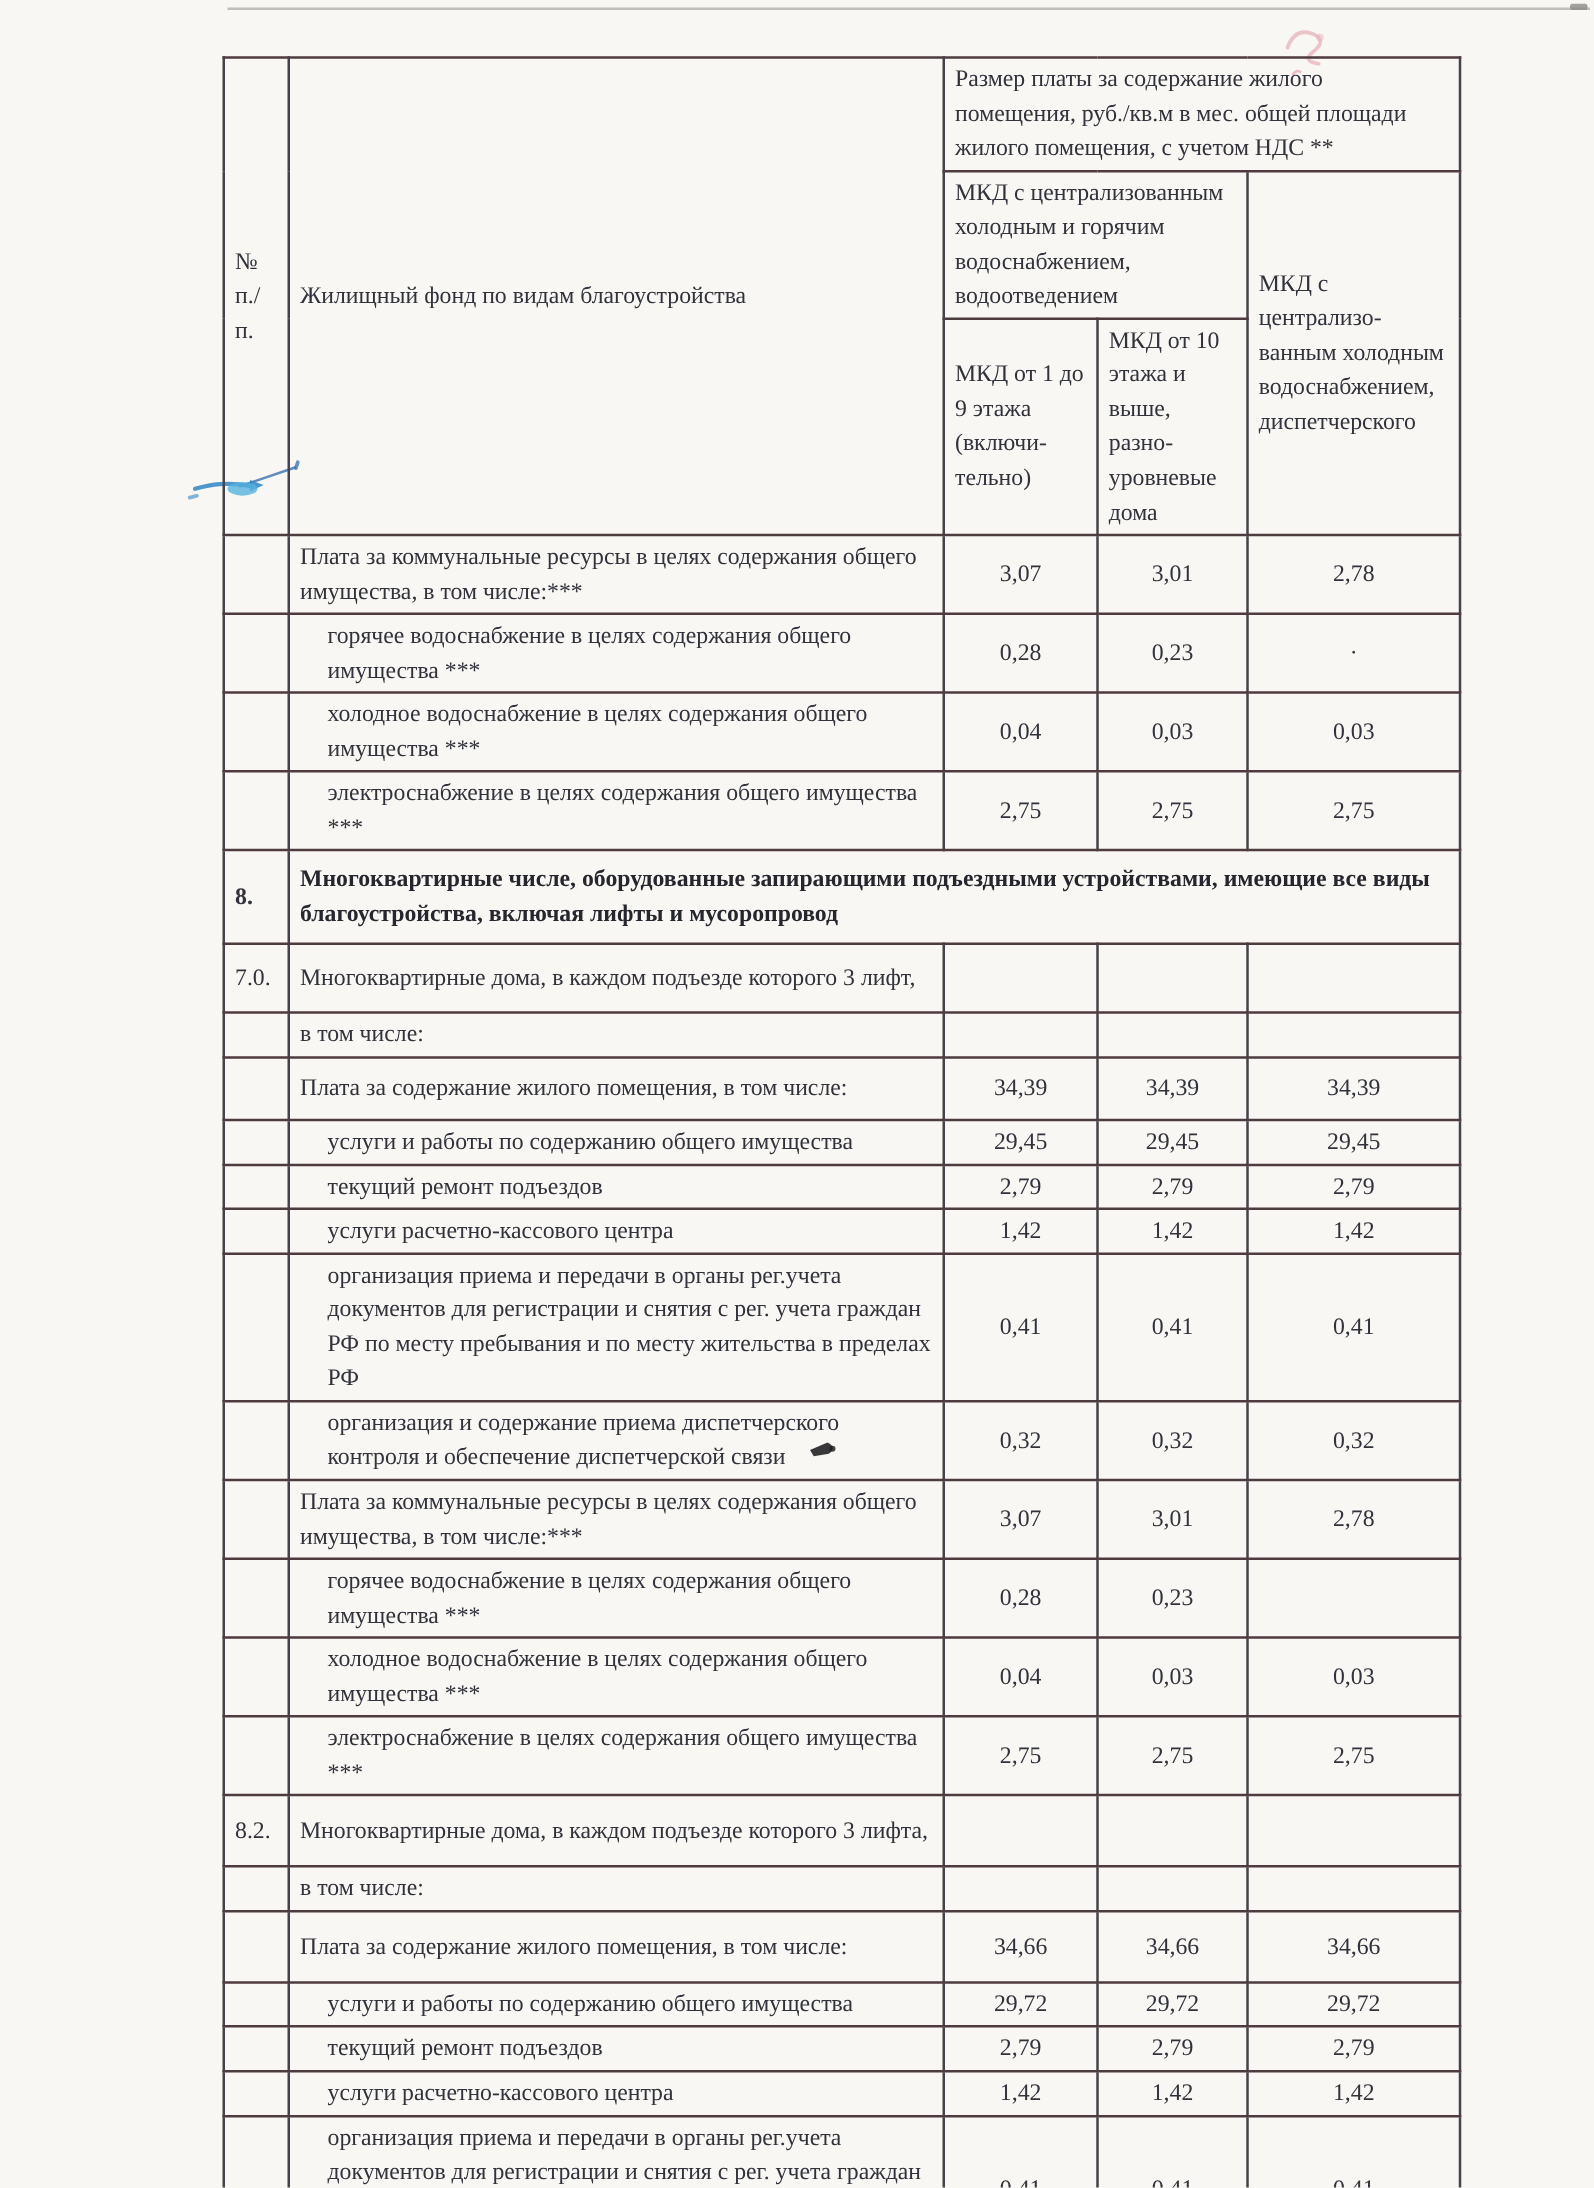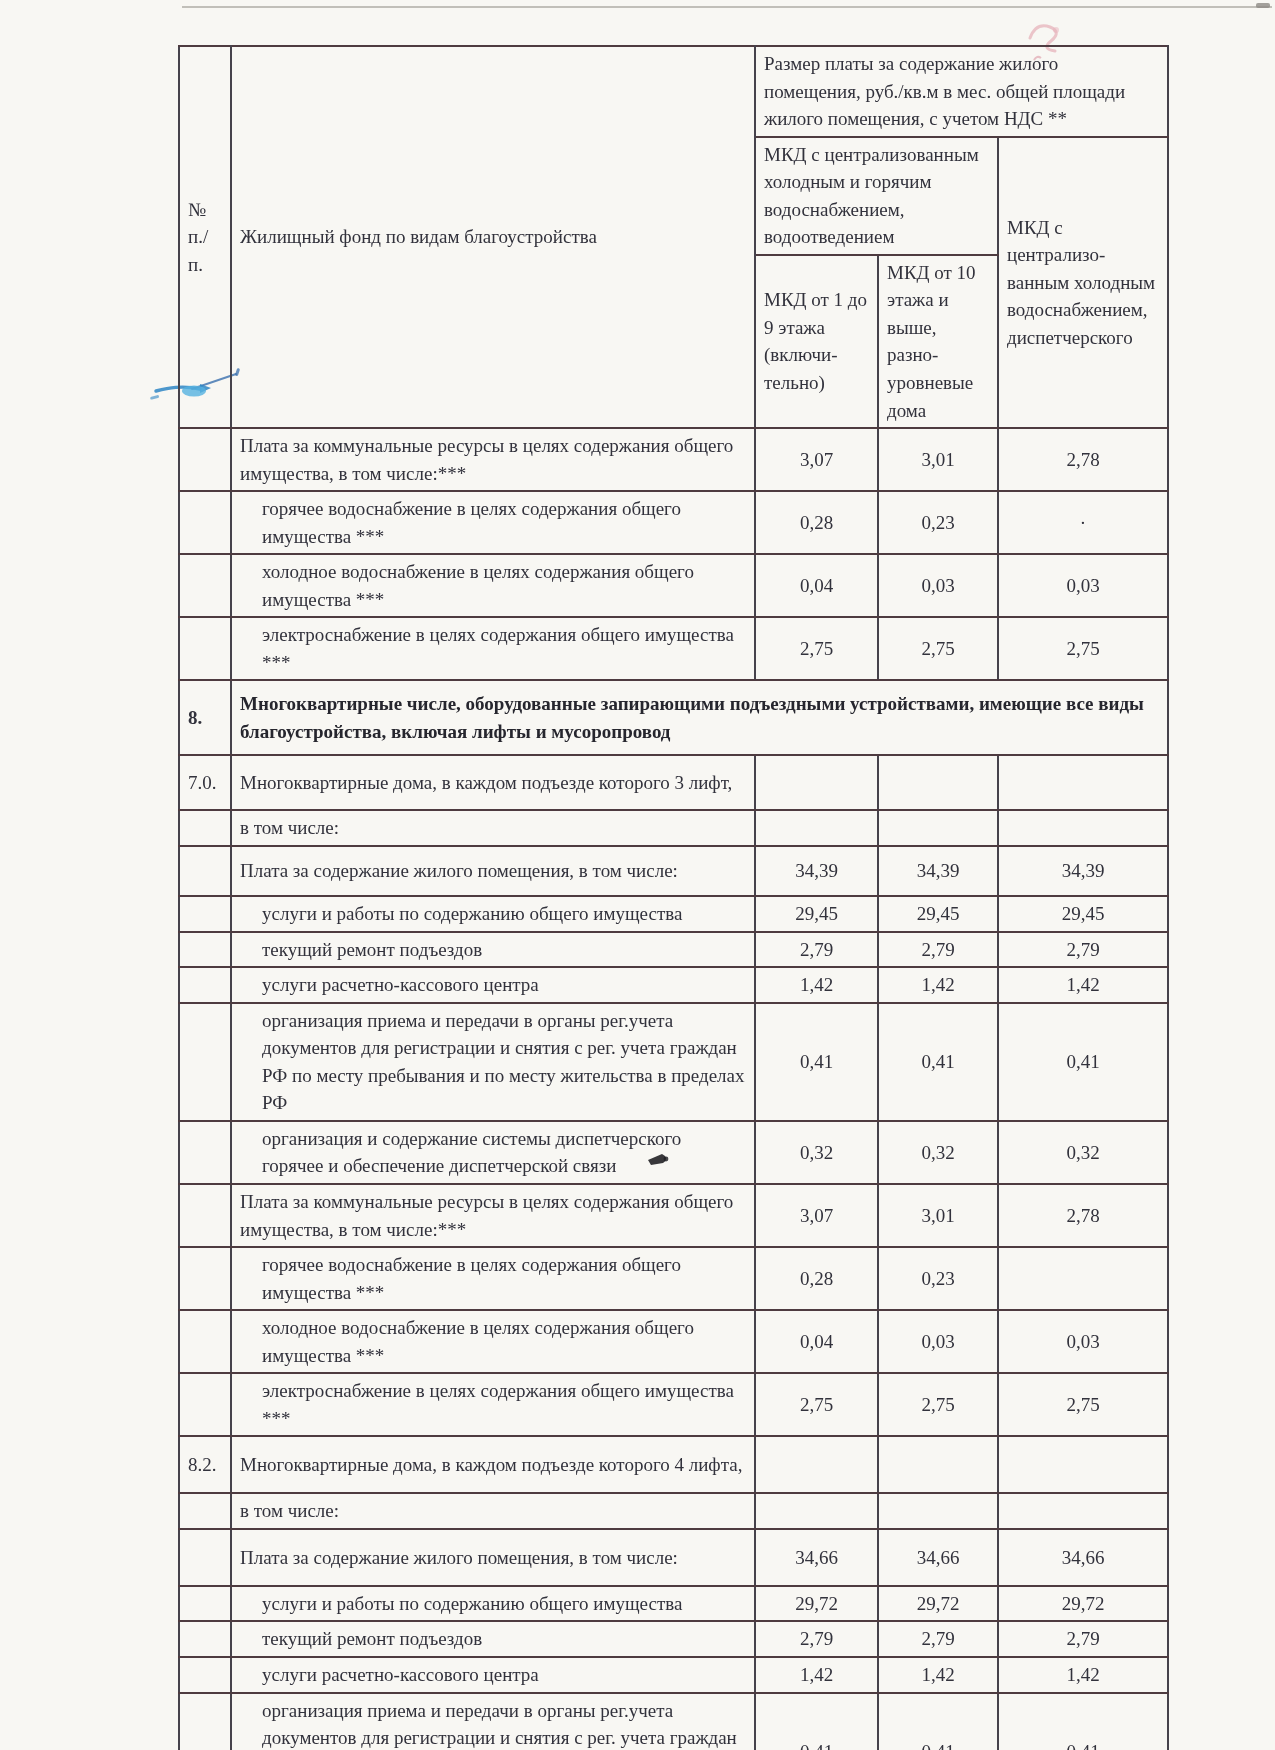--- a/index.html
+++ b/index.html
@@ -182,21 +182,21 @@
   </tr>
   <tr style="height:108px">
     <td class="c-num"></td>
     <td class="c-label ind">организация приема и передачи в органы  рег.учета документов для регистрации и снятия с рег. учета граждан РФ по месту пребывания и по месту жительства в пределах РФ</td>
     <td class="c-val">0,41</td>
     <td class="c-val">0,41</td>
     <td class="c-val">0,41</td>
   </tr>
   <tr style="height:58px">
     <td class="c-num"></td>
-    <td class="c-label ind">организация и содержание системы диспетчерского горячее и обеспечение диспетчерской связи</td>
+    <td class="c-label ind">организация и содержание приема диспетчерского контроля и обеспечение диспетчерской связи</td>
     <td class="c-val">0,32</td>
     <td class="c-val">0,32</td>
     <td class="c-val">0,32</td>
   </tr>
   <tr style="height:57px">
     <td class="c-num"></td>
     <td class="c-label">Плата за коммунальные ресурсы в целях содержания общего имущества, в том числе:***</td>
     <td class="c-val">3,07</td>
     <td class="c-val">3,01</td>
     <td class="c-val">2,78</td>
@@ -217,21 +217,21 @@
   </tr>
   <tr style="height:56px">
     <td class="c-num"></td>
     <td class="c-label ind">электроснабжение  в целях содержания общего имущества ***</td>
     <td class="c-val">2,75</td>
     <td class="c-val">2,75</td>
     <td class="c-val">2,75</td>
   </tr>
   <tr style="height:57px">
     <td class="c-num">8.2.</td>
-    <td class="c-label">Многоквартирные дома, в каждом подъезде которого    4 лифта,</td>
+    <td class="c-label">Многоквартирные дома, в каждом подъезде которого    3 лифта,</td>
     <td class="c-val"></td>
     <td class="c-val"></td>
     <td class="c-val"></td>
   </tr>
   <tr style="height:30px">
     <td class="c-num"></td>
     <td class="c-label">в том числе:</td>
     <td class="c-val"></td>
     <td class="c-val"></td>
     <td class="c-val"></td>

